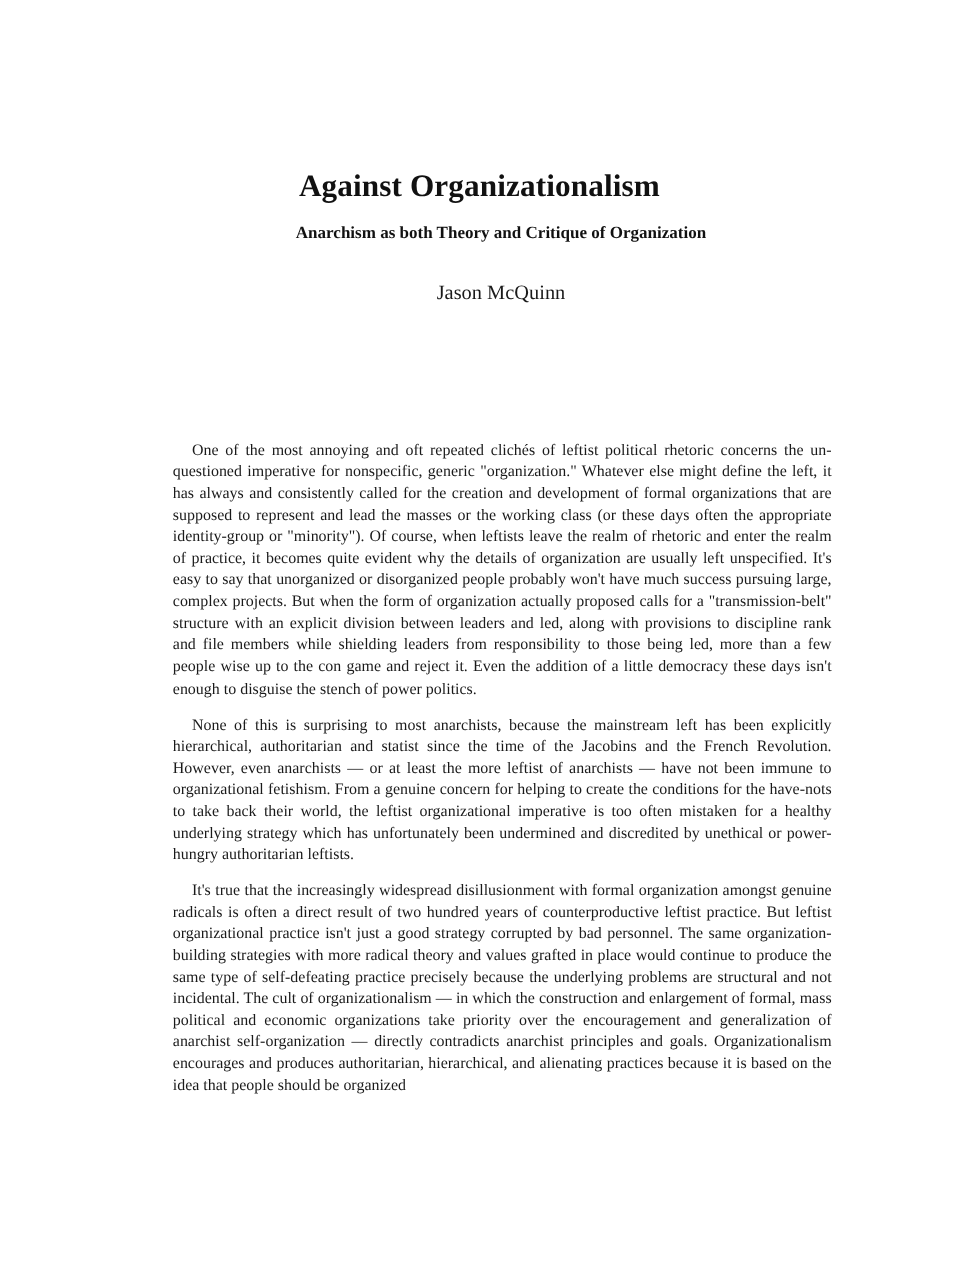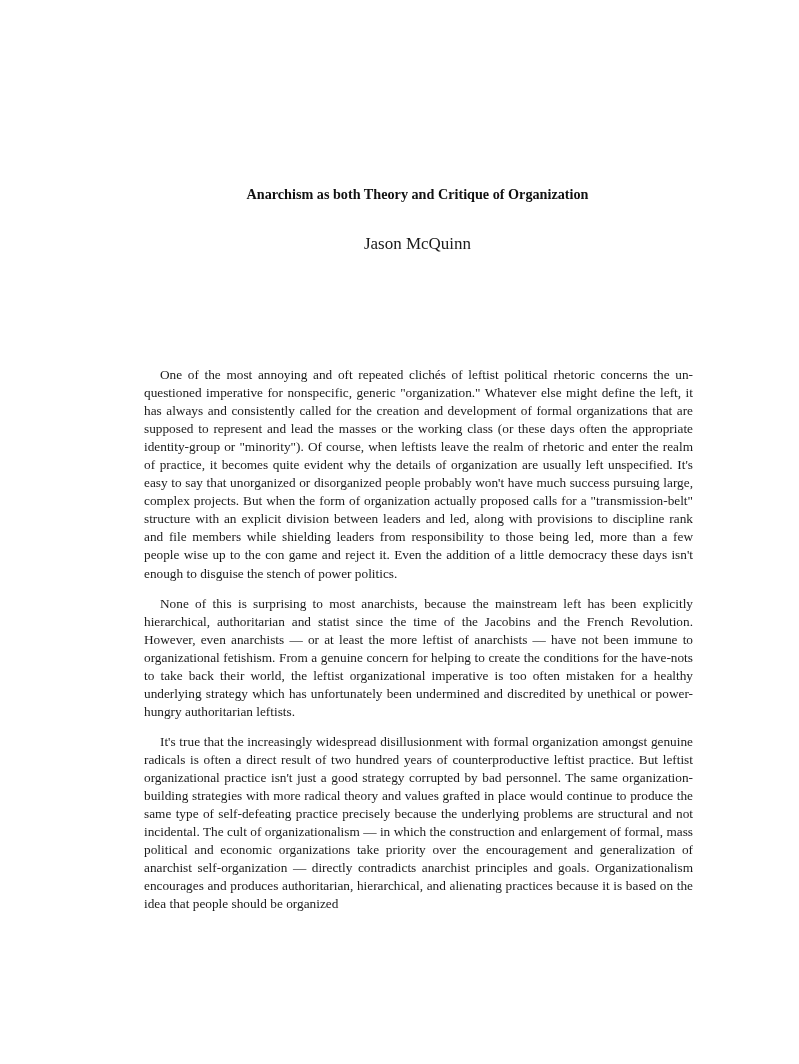--- a/index.html
+++ b/index.html
@@ -66,20 +66,21 @@
     }
     .body-text p {
       margin: 12px;
       text-indent: 16px;
     }
   </style>
 </head>
 <body>
 
 <div class="page">
+  <h1 class="title">Against Organizationalism</h1>
   <h2 class="subtitle">Anarchism as both Theory and Critique of Organization</h2>
   <div class="author">Jason McQuinn</div>
 
   <div class="body-text">
     <p>One of the most annoying and oft repeated clichés of leftist political rhetoric concerns the un­questioned imperative for nonspecific, generic "organization." Whatever else might define the left, it has always and consistently called for the creation and development of formal organiza­tions that are supposed to represent and lead the masses or the working class (or these days often the appropriate identity-group or "minority"). Of course, when leftists leave the realm of rhetoric and enter the realm of practice, it becomes quite evident why the details of organization are usually left unspecified. It's easy to say that unorganized or disorganized people probably won't have much success pursuing large, complex projects. But when the form of organization actually proposed calls for a "transmission-belt" structure with an explicit division between lead­ers and led, along with provisions to discipline rank and file members while shielding leaders from responsibility to those being led, more than a few people wise up to the con game and re­ject it. Even the addition of a little democracy these days isn't enough to disguise the stench of power politics.</p>
     <p>None of this is surprising to most anarchists, because the mainstream left has been explicitly hierarchical, authoritarian and statist since the time of the Jacobins and the French Revolution. However, even anarchists — or at least the more leftist of anarchists — have not been immune to organizational fetishism. From a genuine concern for helping to create the conditions for the have-nots to take back their world, the leftist organizational imperative is too often mistaken for a healthy underlying strategy which has unfortunately been undermined and discredited by unethical or power-hungry authoritarian leftists.</p>
     <p>It's true that the increasingly widespread disillusionment with formal organization amongst genuine radicals is often a direct result of two hundred years of counterproductive leftist prac­tice. But leftist organizational practice isn't just a good strategy corrupted by bad personnel. The same organization-building strategies with more radical theory and values grafted in place would continue to produce the same type of self-defeating practice precisely because the under­lying problems are structural and not incidental. The cult of organizationalism — in which the construction and enlargement of formal, mass political and economic organizations take priority over the encouragement and generalization of anarchist self-organization — directly contradicts anarchist principles and goals. Organizationalism encourages and produces authoritarian, hier­archical, and alienating practices because it is based on the idea that people should be organized</p>
   </div>
 </div>
 

